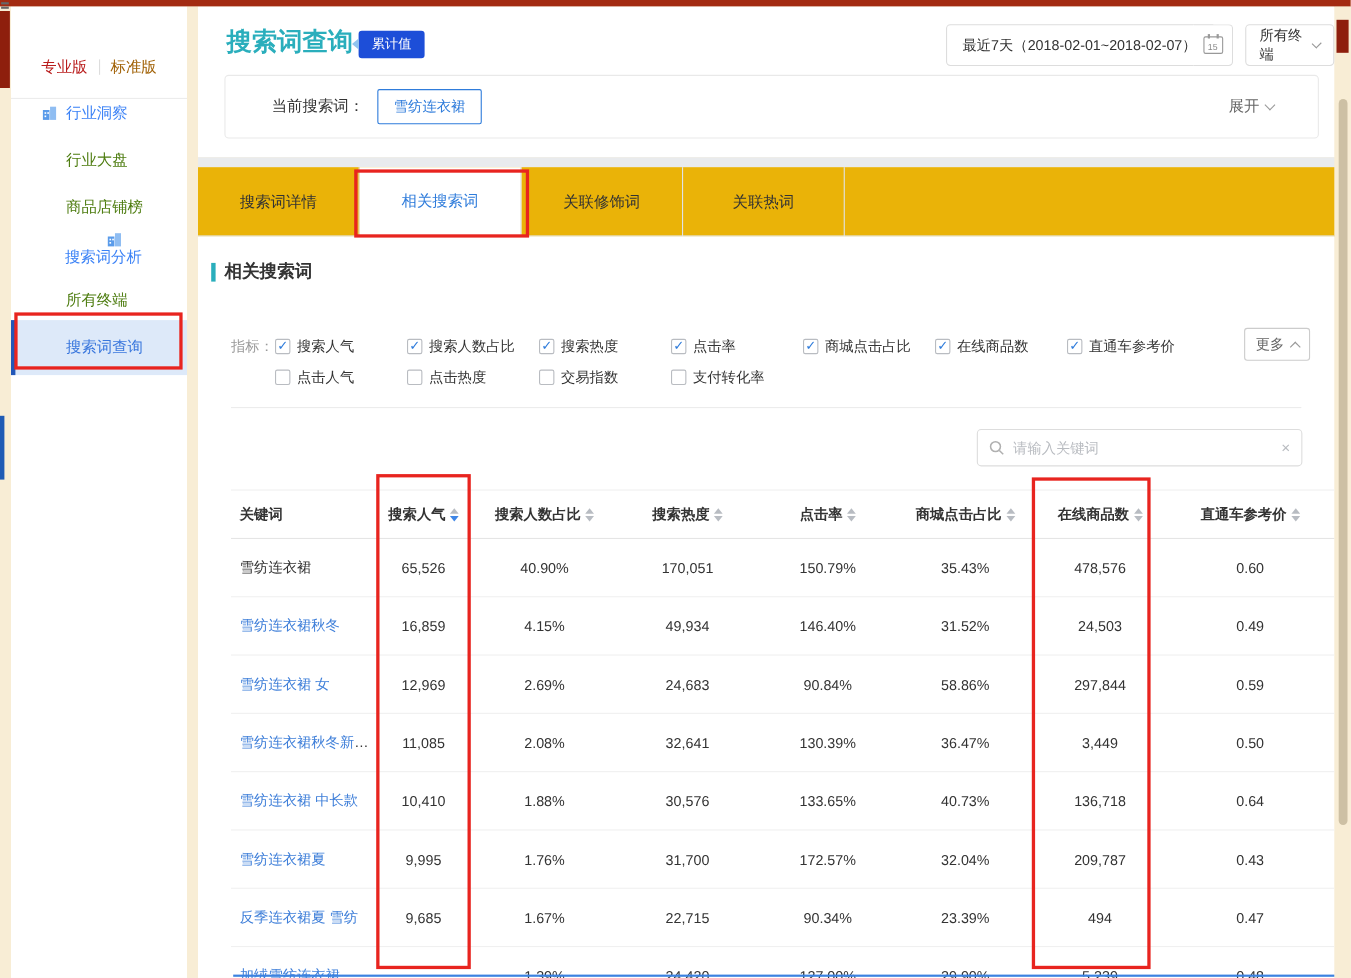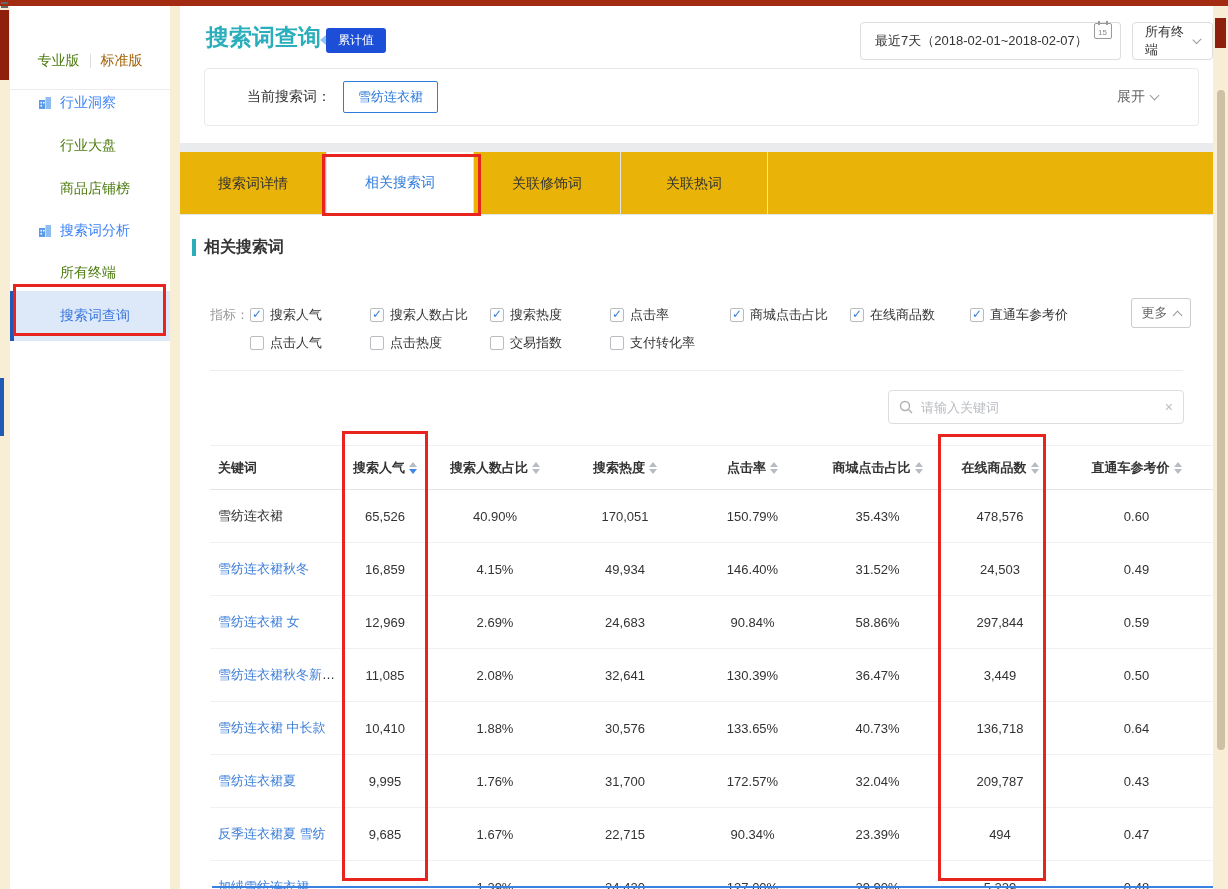--- a/index.html
+++ b/index.html
@@ -14,39 +14,39 @@
   .left-rail .blue-block { position:absolute; left:0; top:372px; width:4px; height:58px; background:#1f5bb5; }
   .left-rail .glyph { position:absolute; left:1px; top:-4px; width:7px; height:2px; background:#666; box-shadow:0 4px 0 #666, 0 8px 0 #666; }
   .right-rail { position:absolute; right:0; top:6px; width:15px; height:883px; background:#f8edd5; }
   .right-rail .red-block { position:absolute; left:2px; top:12px; width:11px; height:30px; background:#8e1f0d; }
   .scroll-thumb { position:absolute; left:4px; top:84px; width:8px; height:660px; background:#cdc0a4; border-radius:4px; }
 
   
   .sidebar { position:absolute; left:10px; top:6px; width:160px; height:883px; background:#fff; }
   .ver-tabs { position:absolute; left:0; top:26px; width:160px; height:58px; border-bottom:1px solid #ececec; display:flex; align-items:center; justify-content:center; font-size:14px; gap:10px; }
   .ver-tab { cursor:pointer; }
-  .ver-tab.off { color:#4d7c0f;text-align:right; }
+  .ver-tab.off { color:#b91c1c;text-align:right; }
   .ver-tab.on { color:#a16207; }
   .ver-sep { width:1px; height:14px; background:#ddd; }
   .side-item { position:absolute; left:0; width:160px; height:40px; display:flex; align-items:center; font-size:14px; color:#4d7c0f; cursor:pointer; }
   .side-item .txt { margin-left:50px; }
   .side-item.parent { color:#3b82f6; }
   .side-item.parent .txt { margin-left:8px; }
   .side-item.parent .ico { margin-left:28px; display:flex; }
   .side-item.sel { background:#dde9f9; border-left:4px solid #2257b8; color:#3a77dd; height:50px; }
   .side-item.sel .txt { margin-left:46px; }
   .side-gap { position:absolute; left:170px; top:6px; width:10px; height:883px; background:#f8edd5; }
 
   
   .main-head { position:absolute; left:180px; top:6px; width:1033px; height:137px; background:#fff; }
   .page-title { position:absolute; left:26px; top:16px; font-size:23px; font-weight:bold; color:#2aaebc; }
   .badge { position:absolute; left:146px; top:22px; background:#1d4ed8; color:#fff; font-size:12px; padding:4px 12px; border-radius:3px; }
   .badge:before { content:""; position:absolute; left:-6px; top:7px; border-top:5px solid transparent; border-bottom:5px solid transparent; border-right:6px solid #90c4ef; }
   .date-box { position:absolute; left:680px; top:16px; height:38px; border:1px solid #ddd; border-radius:4px 0 0 4px; display:flex; align-items:center; padding:0 14px; font-size:13px; color:#333; cursor:pointer; background:#fff; }
-  .cal-btn { position:absolute; left:905px; top:16px; width:36px; height:38px; border:1px solid #ddd; border-left:none; border-radius:0 4px 4px 0; display:flex; justify-content:center; cursor:pointer; background:#fff; }
+  .cal-btn { position:absolute; left:905px; top:16px; width:36px; height:38px; border:1px solid #ddd; border-left:none; border-radius:0 4px 4px 0; display:flex; align-items:center; justify-content:center; cursor:pointer; background:#fff; }
   .cal-ico { width:18px; height:16px; border:1px solid #999; border-radius:2px; position:relative; font-size:8px; color:#888; text-align:center; line-height:17px; }
   .cal-ico:before { content:""; position:absolute; top:-3px; left:3px; width:2px; height:4px; background:#999; box-shadow:8px 0 0 #999; }
   .term-box { position:absolute; left:952px; top:16px; height:38px; border:1px solid #ddd; border-radius:4px; display:flex; align-items:center; gap:8px; padding:0 12px; font-size:13px; color:#333; cursor:pointer; background:#fff; }
   .chev { width:7px; height:7px; border-right:1.5px solid #999; border-bottom:1.5px solid #999; transform:rotate(45deg); margin-top:-3px; }
   .chev.up { transform:rotate(-135deg); margin-top:4px; }
   .word-box { position:absolute; left:24px; top:62px; width:995px; height:58px; border:1px solid #e9e9e9; border-radius:4px; display:flex; align-items:center; }
   .word-label { margin-left:42px; font-size:14px; color:#333; }
   .word-chip { margin-left:12px; border:1px solid #2f7cdb; color:#2f7cdb; font-size:13px; padding:6px 14px; border-radius:2px; cursor:pointer; }
   .expand { position:absolute; right:40px; display:flex; align-items:center; gap:6px; font-size:14px; color:#666; cursor:pointer; }
 
@@ -134,21 +134,21 @@
             </svg>
           </span>
           <span class="txt">行业洞察</span>
         </div>
         <div class="side-item" style="top: 120px;">
           <span class="txt">行业大盘</span>
         </div>
         <div class="side-item" style="top: 163px;">
           <span class="txt">商品店铺榜</span>
         </div>
-        <div class="side-item parent" style="top: 205px;">
+        <div class="side-item parent" style="top: 205px; flex-direction: column;">
           <span class="ico">
             <svg width="14" height="14" viewBox="0 0 14 14">
               <rect x="1" y="4" width="6" height="9" fill="#5a9bea"></rect>
               <rect x="7.5" y="1" width="5.5" height="12" fill="#8fbdf2"></rect>
               <rect x="2.5" y="6" width="1.5" height="1.5" fill="#fff"></rect>
               <rect x="5" y="6" width="1.5" height="1.5" fill="#fff"></rect>
               <rect x="2.5" y="9" width="1.5" height="1.5" fill="#fff"></rect>
             </svg>
           </span>
           <span class="txt">搜索词分析</span>

